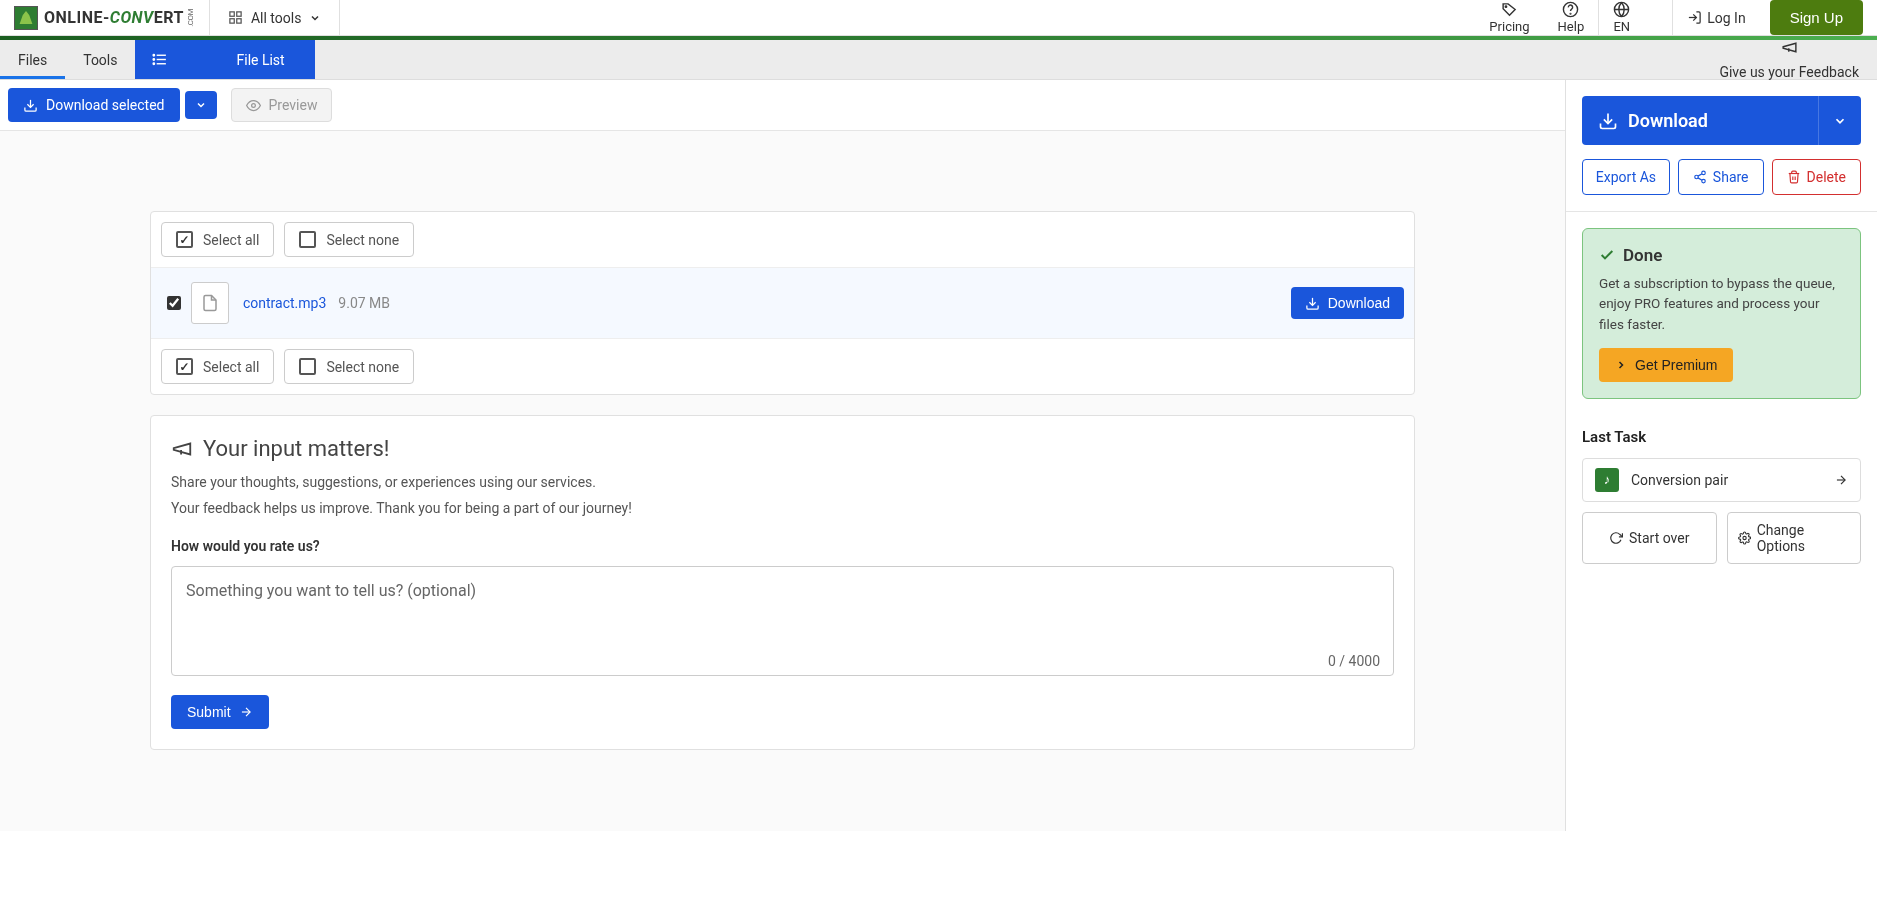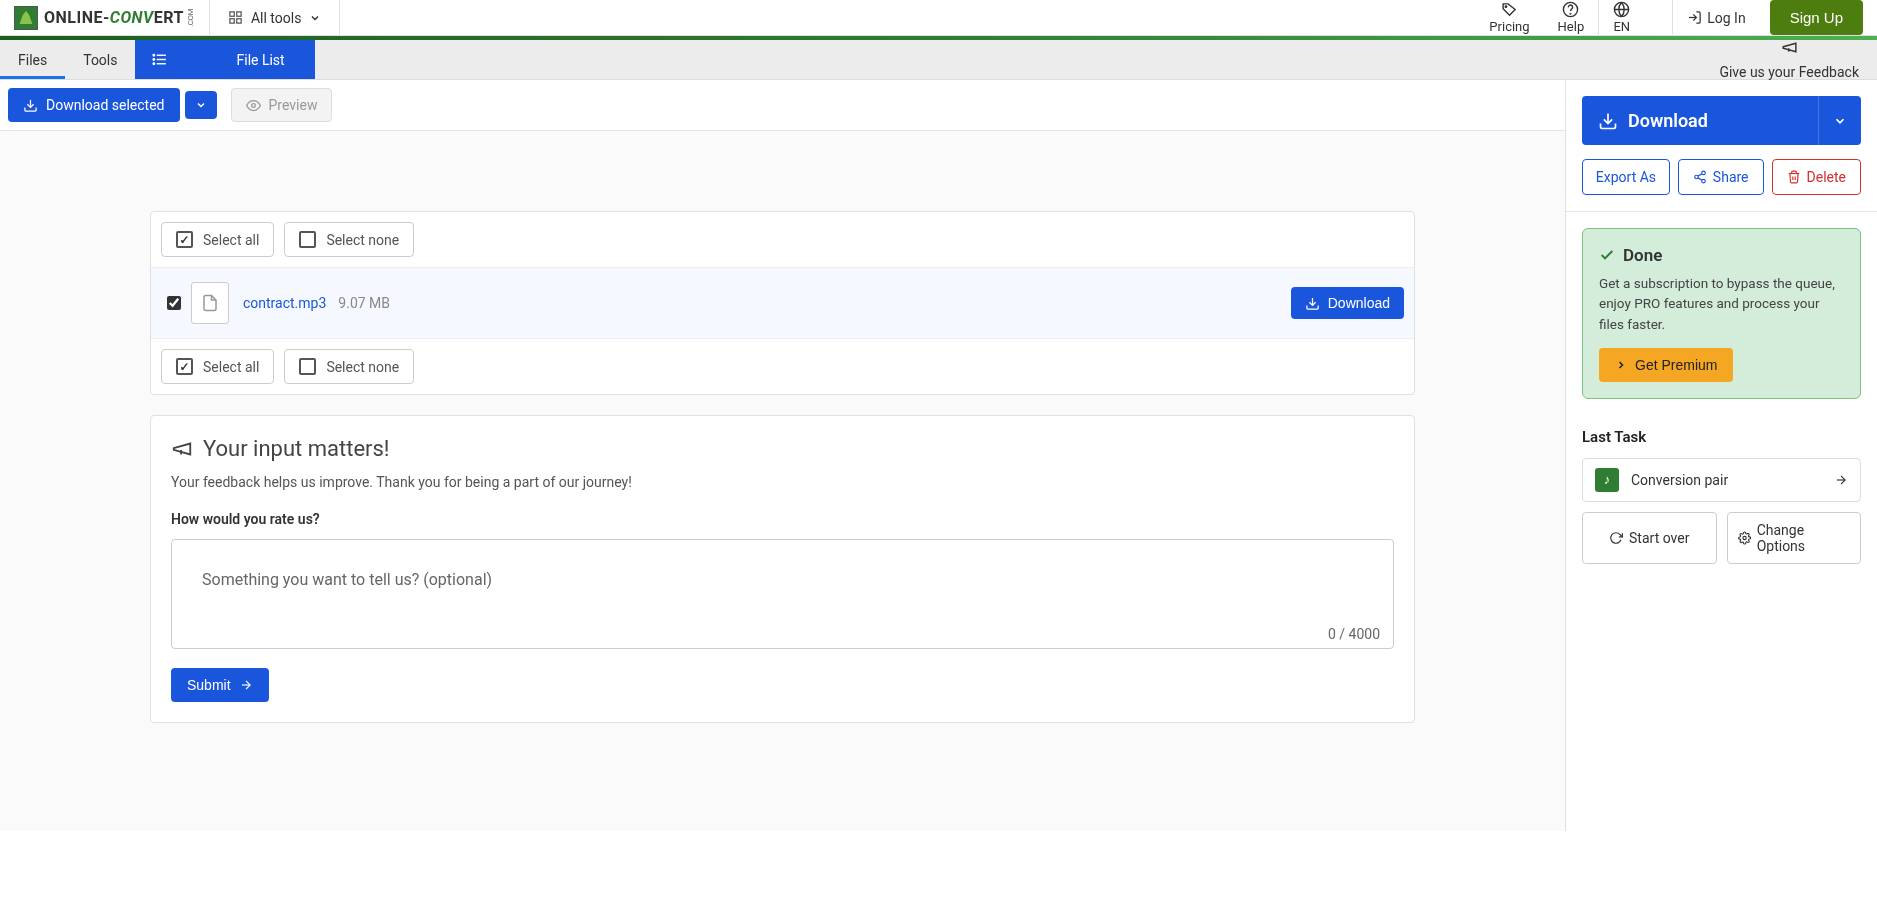--- a/index.html
+++ b/index.html
@@ -46,21 +46,21 @@
 .filename { color: #1a56db; cursor: pointer; }
 .filesize { color: #888; margin-left: 12px; }
 .dlbtn { margin-left: auto; background: #1a56db; color: #fff; border: none; padding: 8px 14px; border-radius: 4px; display: flex; align-items: center; gap: 8px; cursor: pointer; font-size: 14px; }
 .feedback-card { padding: 20px; }
 .feedback-title { display: flex; align-items: center; gap: 10px; font-size: 22px; color: #444; margin-bottom: 10px; }
 .feedback-sub { color: #555; font-size: 14px; line-height: 1.6; margin-bottom: 4px; }
 .rate-q { font-weight: 600; margin: 18px 0 12px; color: #333; font-size: 14px; }
 .radios { display: flex; gap: 18px; margin-bottom: 18px; }
 .radios label { display: flex; align-items: center; gap: 5px; color: #444; cursor: pointer; }
 .textarea-wrap { position: relative; }
-textarea { width: 100%; height: 110px; border: 1px solid #ccc; border-radius: 4px; padding: 30px; font-size: 16px; font-family: inherit; resize: none; color: #333; }
+textarea { width: 100%; height: 110px; border: 1px solid #ccc; border-radius: 4px; padding: 14px; font-size: 16px; font-family: inherit; resize: none; color: #333; }
 textarea::placeholder { color: #666; }
 .counter { position: absolute; bottom: 10px; right: 14px; color: #666; font-size: 14px; }
 .submit { margin-top: 16px; background: #1a56db; color: #fff; border: none; padding: 9px 16px; border-radius: 4px; display: flex; align-items: center; gap: 8px; cursor: pointer; font-size: 14px; }
 .sidebar { width: 312px; border-left: 1px solid #e0e0e0; background: #fff; padding: 0; }
 .side-inner { padding: 16px; border-bottom: 1px solid #e5e5e5; }
 .dlheader { display: flex; margin-bottom: 14px; }
 .dlheader-main { flex: 1; background: #1a56db; color: #fff; padding: 14px 16px; border-radius: 4px 0 0 4px; display: flex; align-items: center; gap: 10px; font-size: 18px; font-weight: 600; }
 .dlheader-dd { background: #1a56db; color: #fff; padding: 14px; border-radius: 0 4px 4px 0; border-left: 1px solid rgba(255,255,255,0.2); display: flex; align-items: center; cursor: pointer; }
 .action-row { display: flex; gap: 8px; }
 .outlinebtn { flex: 1; border: 1px solid #1a56db; color: #1a56db; background: #fff; padding: 9px 10px; border-radius: 4px; display: flex; align-items: center; justify-content: center; gap: 6px; cursor: pointer; font-size: 14px; }
@@ -233,20 +233,21 @@
       </div>
 
       <div class="card feedback-card">
         <div class="feedback-title">
           <svg width="22" height="22" viewBox="0 0 24 24" fill="none" stroke="#444" stroke-width="2">
               <path d="M3 11l18-5v12L3 13v-2z"></path>
               <path d="M11 13v5"></path>
             </svg>
           <span>Your input matters!</span>
         </div>
+        <div class="feedback-sub">Share your thoughts, suggestions, or experiences using our services.</div>
         <div class="feedback-sub">Your feedback helps us improve. Thank you for being a part of our journey!</div>
         <div class="rate-q">How would you rate us?</div>
         <div class="textarea-wrap">
           <textarea placeholder="Something you want to tell us? (optional)" style=""></textarea>
           <div class="counter">0 / 4000</div>
         </div>
         <button class="submit">
           <span>Submit</span>
           <svg width="14" height="14" viewBox="0 0 24 24" fill="none" stroke="#fff" stroke-width="2">
               <line x1="5" y1="12" x2="19" y2="12"></line>

